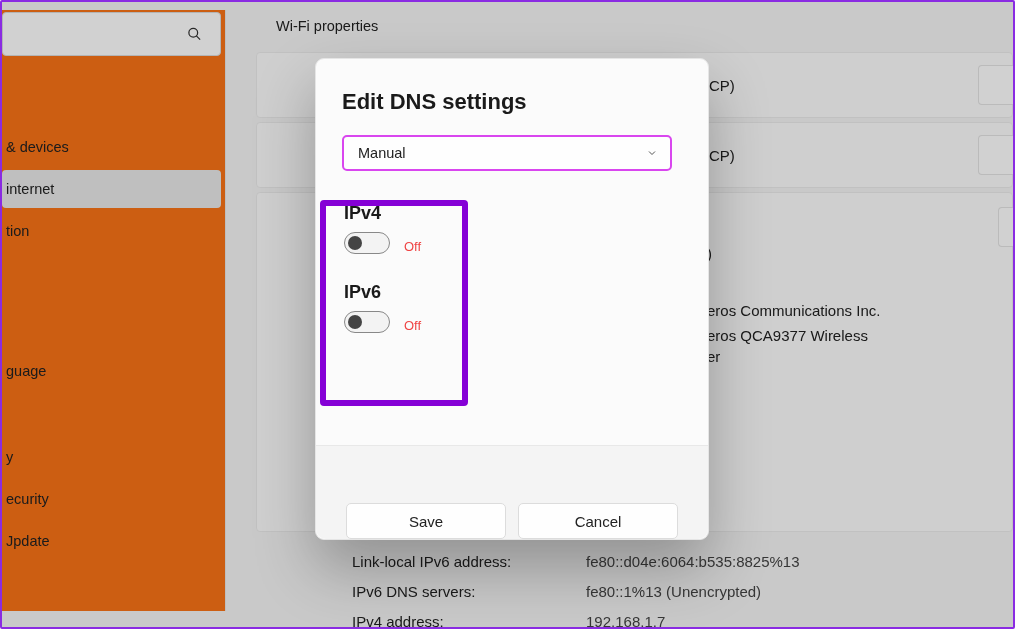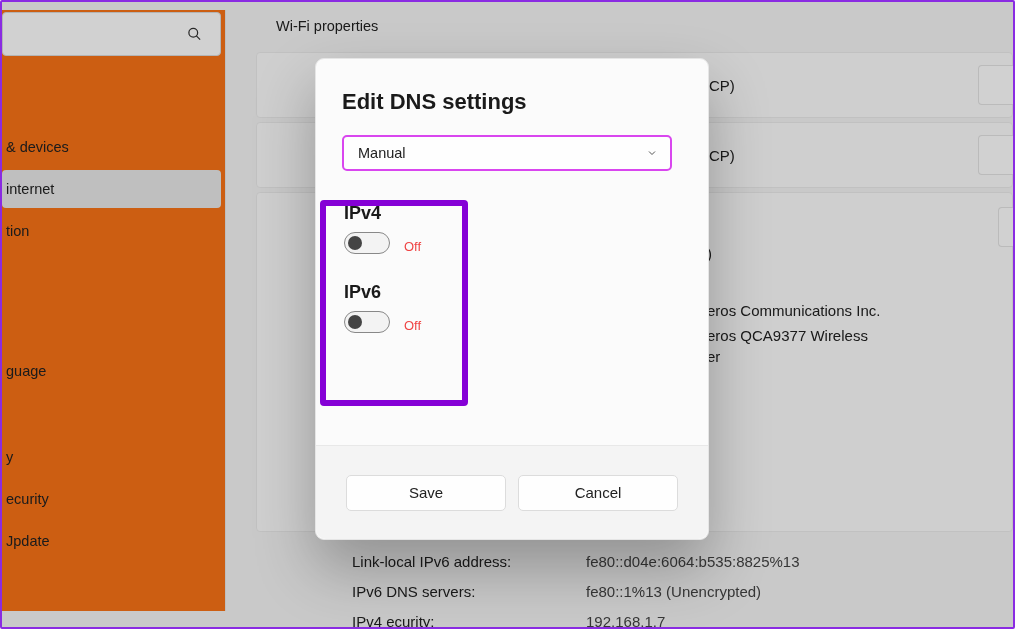--- a/index.html
+++ b/index.html
@@ -177,21 +177,21 @@
     width: 14px; height: 14px;
     background: #444;
     border-radius: 50%;
   }
   .toggle-state { font-size: 13px; color: #ef4444; margin-top: 6px; }
   .modal-footer {
     height: 94px;
     border-top: 1px solid #e8e8e8;
     background: #f4f4f4;
     border-radius: 0 0 10px 10px;
-    display: flex; align-items: center; justify-content: center;
+    display: flex; align-items: flex-end; justify-content: center;
     gap: 12px;
   }
   .btn {
     width: 160px; height: 36px;
     background: #fefefe;
     border: 1px solid #dcdcdc;
     border-radius: 5px;
     font-size: 15px; color: #222;
     display: flex; align-items: center; justify-content: center;
     cursor: pointer;
@@ -264,21 +264,21 @@
     <div class="plist">
       <div class="row">
         <span class="lbl">Link-local IPv6 address:</span>
         <span class="val">fe80::d04e:6064:b535:8825%13</span>
       </div>
       <div class="row">
         <span class="lbl">IPv6 DNS servers:</span>
         <span class="val">fe80::1%13 (Unencrypted)</span>
       </div>
       <div class="row">
-        <span class="lbl">IPv4 ecurity:</span>
+        <span class="lbl">IPv4 address:</span>
         <span class="val">192.168.1.7</span>
       </div>
     </div>
   </div>
 
   <div class="dim"></div>
 
   <div class="modal">
     <div class="modal-body">
       <div class="modal-title">Edit DNS settings</div>

